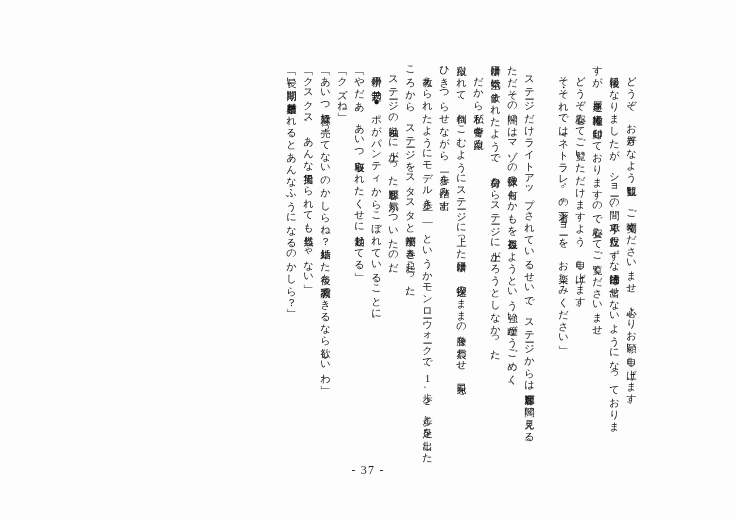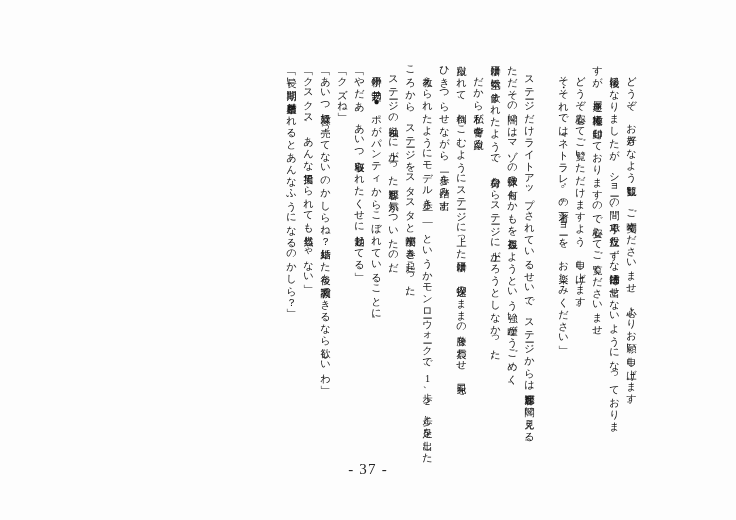--- a/index.html
+++ b/index.html
@@ -48,21 +48,21 @@
   }
   .line.blank {
     width: 17px;
   }
   .page-number {
     position: absolute;
     bottom: 42px;
     left: 0;
     width: 100%;
     text-align: center;
-    font-size: 15px;
+    font-size: 12px;
     letter-spacing: 1.2px;
     color: #222;
     font-family: "Liberation Serif", "DejaVu Serif", serif;
   }
 </style>
 </head>
 <body>
 
 <div class="page">
   <div class="text-block" id="text-block">

